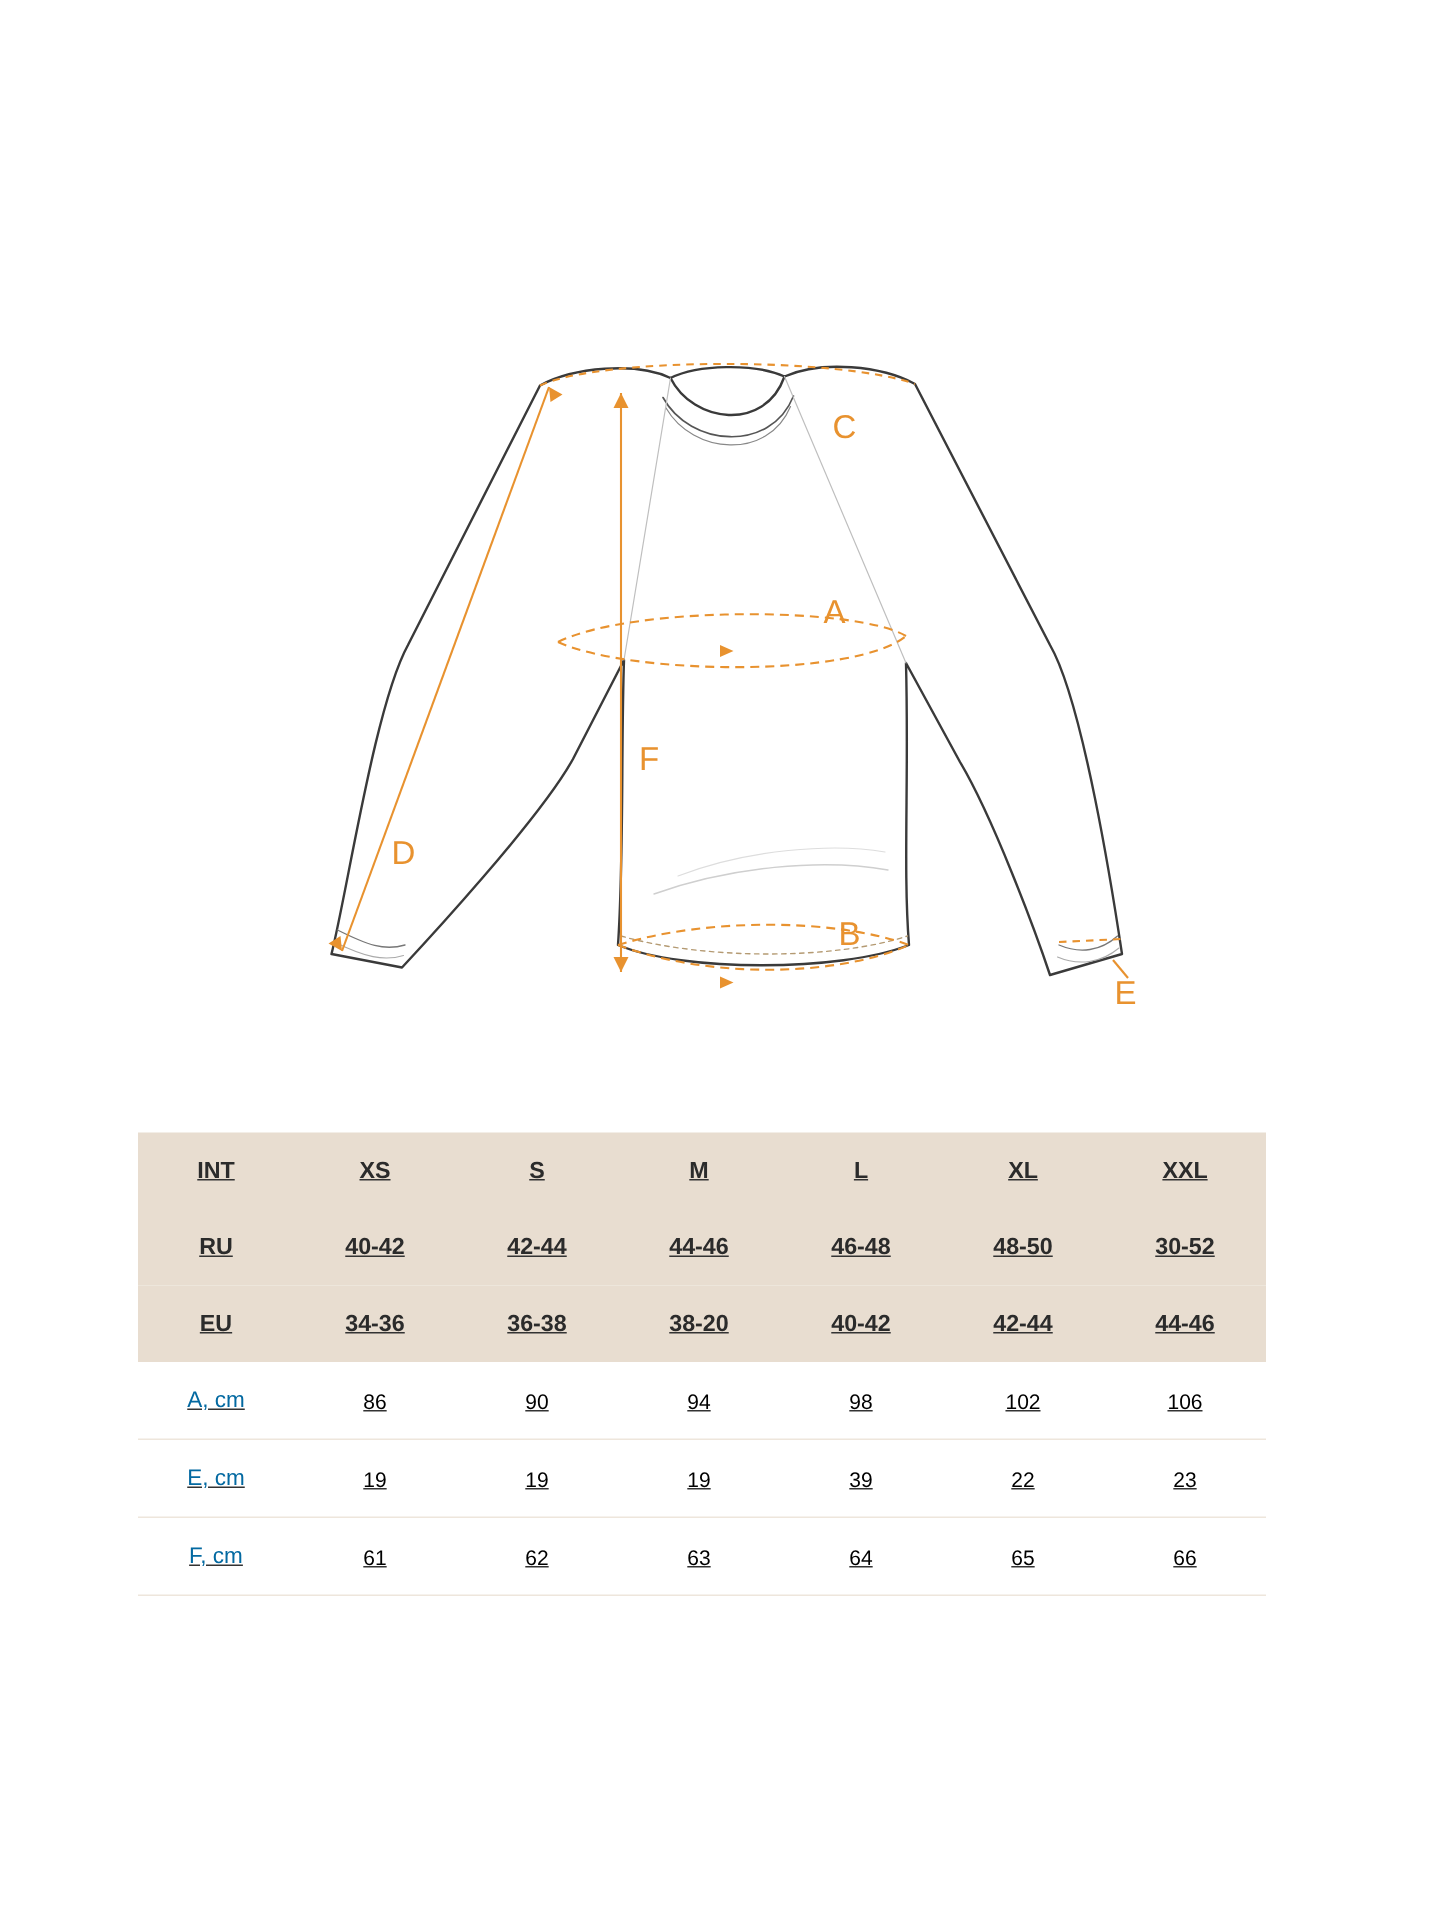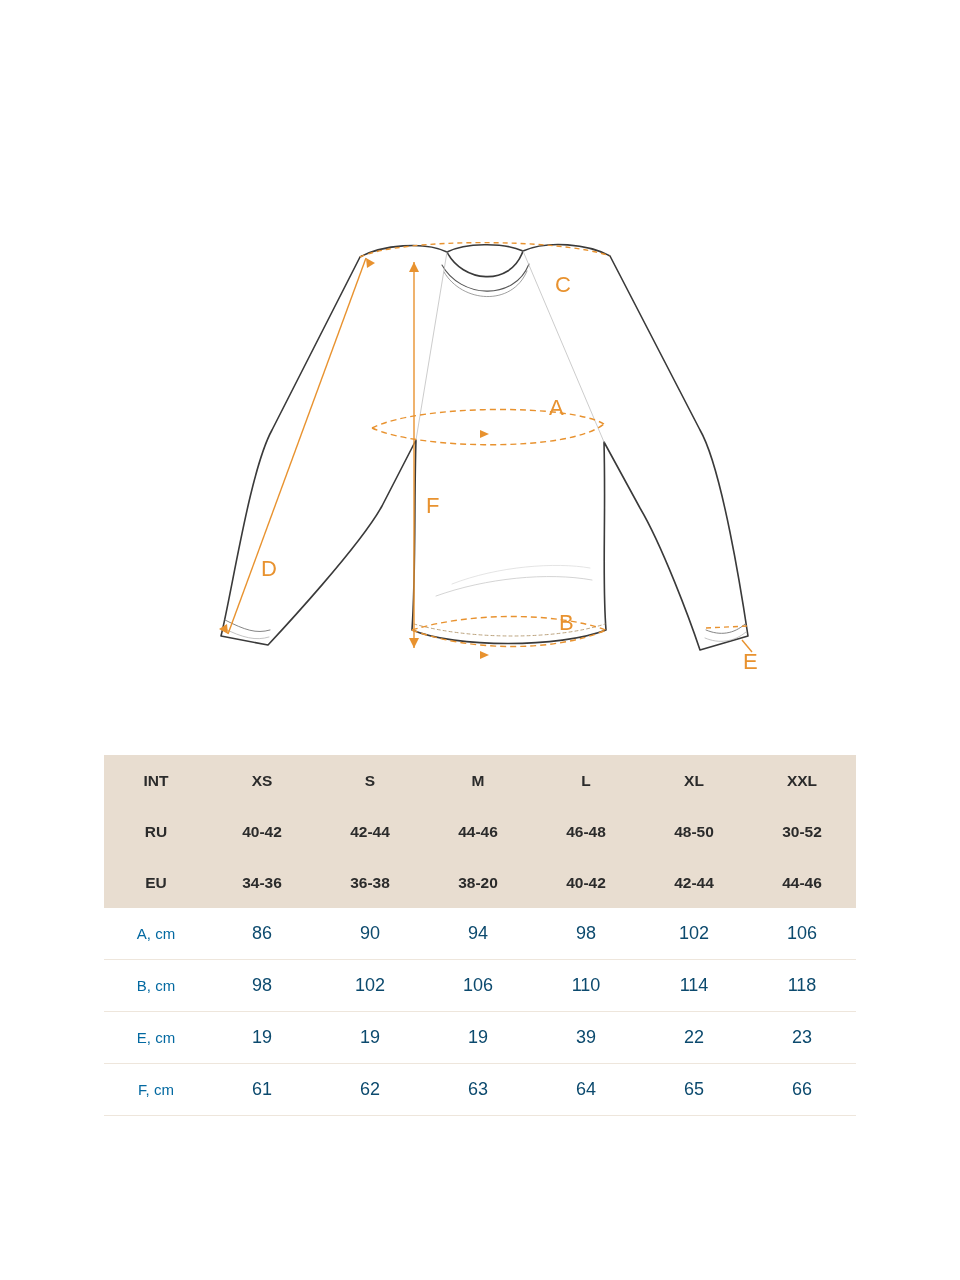--- a/index.html
+++ b/index.html
@@ -24,23 +24,24 @@
     width: 960px;
     height: 730px;
   }
   #diagram-svg {
     display: block;
   }
 
   
   #size-table-wrap {
     position: absolute;
-    left: 104px;
+    left: 92px;
     top: 755px;
     width: 752px;
+    text-decoration: underline;
   }
   table.size-table {
     border-collapse: collapse;
     width: 752px;
     table-layout: fixed;
   }
   table.size-table td,
   table.size-table th {
     text-align: center;
     vertical-align: middle;
@@ -54,22 +55,22 @@
     height: 49px;
     font-size: 15.5px;
   }
   tr.head-row td.rowlabel {
     font-weight: bold;
   }
   
   tr.body-row td {
     height: 49px;
     border-bottom: 1px solid #eee6dc;
-    color: #0c4a6e;
-    font-size: 18px;
+    color: #000000;
+    font-size: 14px;
   }
   tr.body-row:first-of-type td {
     border-top: 1px solid #eee6dc;
   }
   tr.body-row td.rowlabel {
     color: #0369a1;
     font-size: 15px;
   }
   col.c-label { width: 104px; }
   col.c-size  { width: 108px; }
@@ -205,29 +206,20 @@
       <tr class="body-row">
         <td class="rowlabel">A, cm</td>
         <td>86</td>
         <td>90</td>
         <td>94</td>
         <td>98</td>
         <td>102</td>
         <td>106</td>
       </tr>
 
-      <tr class="body-row">
-        <td class="rowlabel">B, cm</td>
-        <td>98</td>
-        <td>102</td>
-        <td>106</td>
-        <td>110</td>
-        <td>114</td>
-        <td>118</td>
-      </tr>
 
 
 
       <tr class="body-row">
         <td class="rowlabel">E, cm</td>
         <td>19</td>
         <td>19</td>
         <td>19</td>
         <td>39</td>
         <td>22</td>

